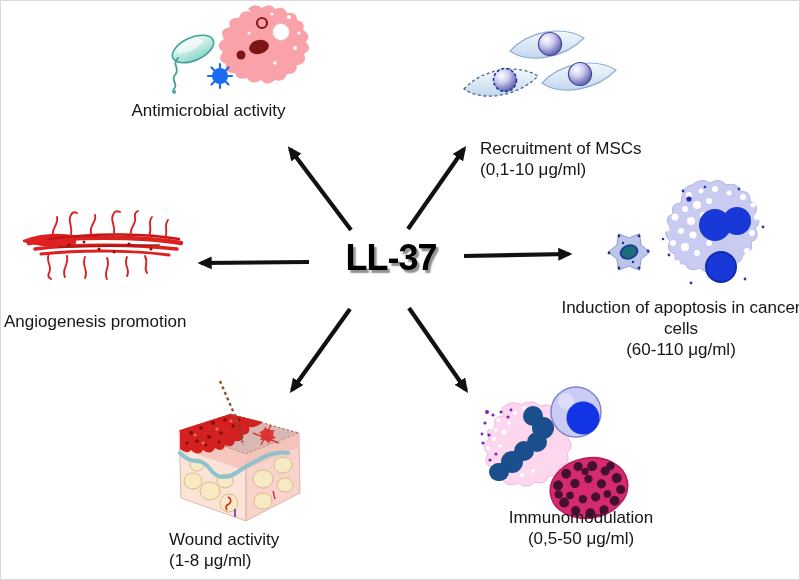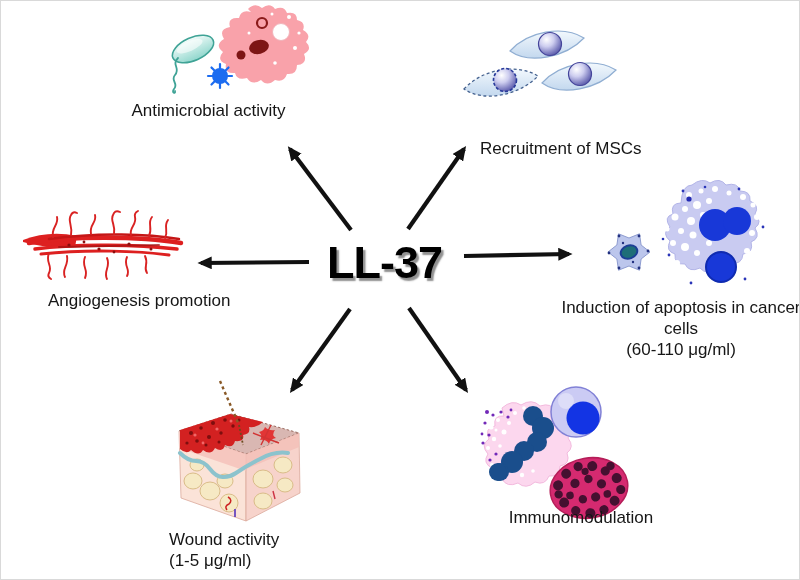--- a/index.html
+++ b/index.html
@@ -5,22 +5,22 @@
   html,body{margin:0;padding:0;background:#fff;}
   .stage{
     position:relative;width:800px;height:580px;box-sizing:border-box;
     background:#ffffff;border:1px solid #d9d9d9;overflow:hidden;
     font-family:"Liberation Sans",sans-serif;color:#151515;
   }
   .lbl{position:absolute;font-size:17px;line-height:21px;color:#161616;}
   .lbl span{display:block;}
   .lbl.center{text-align:center;}
   .center-title{
-    position:absolute;left:326px;top:236px;width:128px;text-align:left;
-    font-size:45px;font-weight:bold;letter-spacing:-1px;color:#000;
+    position:absolute;left:326px;top:236px;width:128px;text-align:center;
+    font-size:36px;font-weight:bold;letter-spacing:-1px;color:#000;
     text-shadow:2.5px 2.5px 1.5px rgba(125,125,125,0.85);
   }
   svg{position:absolute;overflow:visible;}
   .arrows{left:0;top:0;}
 </style>
 </head>
 <body>
 
 <div class="stage">
 
@@ -113,20 +113,21 @@
       <path d="M2,20 C20,0 55,-6 76,7 C58,26 22,34 2,20 Z" fill="url(#mscG)" stroke="#90aed2" stroke-width="1.2"></path>
       <circle cx="40" cy="11" r="11.5" fill="url(#nucG)" stroke="#44449a" stroke-width="1.2"></circle>
     </g>
     <g transform="translate(14,50)">
       <path d="M2,20 C20,0 55,-6 76,7 C58,26 22,34 2,20 Z" fill="url(#mscG)" stroke="#44618f" stroke-width="1.3" stroke-dasharray="3,2.5"></path>
       <circle cx="43" cy="11" r="11.5" fill="url(#nucG)" stroke="#26389a" stroke-width="1.6" stroke-dasharray="3,2"></circle>
     </g>
   </svg>
   <div class="lbl" style="left:479px;top:104px;width:190px;margin-top:33px;">
     <span>Recruitment of MSCs</span>
+    <span>(0,1-10 μg/ml)</span>
   </div>
 
   <svg style="left:18px;top:202px;" width="175" height="84" viewBox="0 0 175 84">
     <g stroke="#dd2020" fill="none" stroke-linecap="round">
       <path d="M4,37 Q30,27 58,33 L56,44 Q28,46 4,39 Z" fill="#dd2020" stroke="none"></path>
       <path d="M10,40 C50,33 120,33 162,40" stroke-width="4.5"></path>
       <path d="M16,46 C60,40 120,42 158,46" stroke-width="3.5"></path>
       <path d="M22,51 C70,46 120,48 150,52" stroke-width="3"></path>
       <path d="M30,36 C80,29 130,31 160,36" stroke-width="2.5" stroke="#c51616"></path>
       <path d="M40,44 L140,42" stroke-width="2" stroke="#a31111" opacity="0.75"></path>
@@ -148,21 +149,21 @@
       <g fill="#8c0e0e" stroke="none">
         <circle cx="50" cy="42" r="1.6"></circle>
           <circle cx="80" cy="46" r="1.6"></circle>
           <circle cx="110" cy="41" r="1.6"></circle>
         <circle cx="132" cy="46" r="1.5"></circle>
           <circle cx="65" cy="39" r="1.4"></circle>
           <circle cx="95" cy="49" r="1.4"></circle>
       </g>
     </g>
   </svg>
-  <div class="lbl" style="left:3px;top:289px;width:215px;margin-left:44px;">
+  <div class="lbl" style="left:3px;top:310px;width:215px;">
     <span>Angiogenesis promotion</span>
   </div>
 
   <svg style="left:588px;top:172px;" width="188" height="118" viewBox="0 0 188 118">
     <g transform="translate(8,2)">
       <path fill="#c9cbf1" stroke="#b3b5e8" stroke-width="1" d="M95,10 q10,-8 18,-2 q10,-6 16,2 q12,-3 14,6 q11,0 10,10 q10,4 5,13 q8,8 0,14 q6,10 -4,14 q3,11 -8,12 q-1,11 -12,9 q-5,10 -15,5 q-9,8 -16,0 q-11,5 -15,-4 q-11,1 -10,-10 q-10,-3 -5,-13 q-9,-8 0,-14 q-7,-10 3,-13 q-3,-11 8,-11 q1,-18 11,-18 z"></path>
       <g fill="#ffffff">
         <circle cx="92" cy="20" r="3"></circle>
           <circle cx="104" cy="16" r="2.5"></circle>
           <circle cx="118" cy="14" r="3"></circle>
@@ -282,21 +283,21 @@
 
     <path d="M47,8 L66,52" stroke="#8a5a28" stroke-width="2.4" stroke-dasharray="3,3" fill="none"></path>
     <path d="M66,52 L70,72" stroke="#6b4a1e" stroke-width="1.8" stroke-dasharray="2,2" fill="none"></path>
 
     <path d="M55,124 q5,3 1,7 q-5,2 -2,6" stroke="#cc2222" stroke-width="1.5" fill="none"></path>
     <line x1="62" y1="136" x2="62" y2="144" stroke="#5533bb" stroke-width="1.6"></line>
     <line x1="100" y1="118" x2="102" y2="126" stroke="#cc3344" stroke-width="1.4"></line>
   </svg>
   <div class="lbl" style="left:168px;top:528px;width:170px;">
     <span>Wound activity</span>
-    <span>(1-5 μg/ml)</span>
+    <span>(1-8 μg/ml)</span>
   </div>
 
   <svg style="left:466px;top:382px;" width="220" height="142" viewBox="0 0 220 142">
 
     <g>
       <path fill="#fcd7ee" stroke="#f3bade" stroke-width="1" d="M35,25 q10,-9 19,-3 q11,-7 19,1 q12,-4 15,6 q11,2 9,12 q9,6 4,14 q7,9 -1,15 q4,11 -7,13 q0,11 -11,10 q-4,10 -14,6 q-9,8 -17,1 q-11,5 -16,-4 q-11,0 -10,-11 q-10,-5 -4,-14 q-8,-9 1,-15 q-5,-11 6,-13 q-2,-11 9,-10 z"></path>
       <g fill="#ffffff">
         <circle cx="24" cy="44" r="2.5"></circle>
           <circle cx="31" cy="37" r="2"></circle>
           <circle cx="27" cy="56" r="2.2"></circle>
@@ -366,15 +367,16 @@
           <circle cx="-8" cy="10" r="4.2"></circle>
         <circle cx="-20" cy="4" r="3.8"></circle>
           <circle cx="17" cy="9" r="3.8"></circle>
           <circle cx="25" cy="-18" r="4.2"></circle>
         <circle cx="-1" cy="-17" r="3.6"></circle>
       </g>
     </g>
   </svg>
   <div class="lbl center" style="left:478px;top:506px;width:204px;">
     <span>Immunomodulation</span>
+    <span>(0,5-50 μg/ml)</span>
   </div>
 
 </div>
 
 </body></html>

